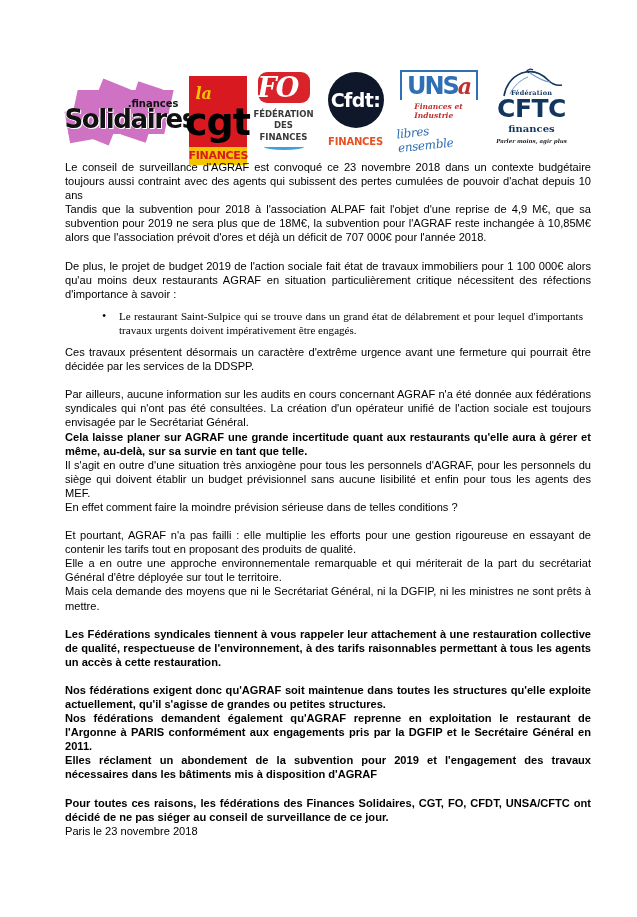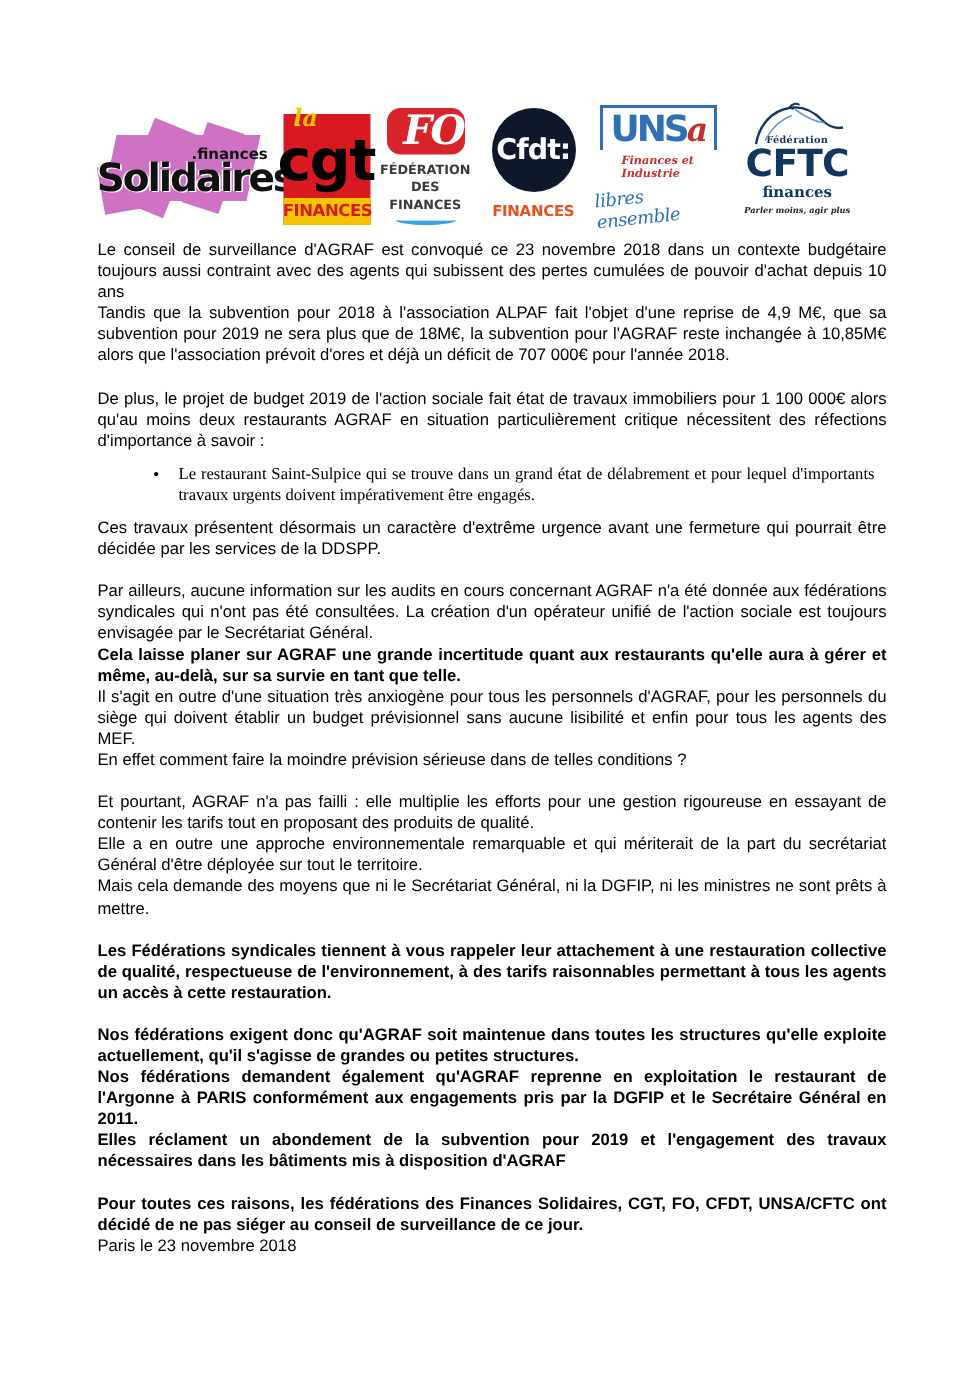--- a/index.html
+++ b/index.html
@@ -83,21 +83,21 @@
     font-weight: bold;
     font-size: 10px;
     color: #111111;
   }
 
   
   .logo-cgt {
     width: 58px;
     height: 74px;
     background: #d81920;
-    justify-content: flex-end;
+    justify-content: flex-start;
   }
   .cgt-la {
     font-family: "DejaVu Serif", serif;
     font-style: italic;
     font-weight: bold;
     font-size: 16px;
     color: #f5c400;
     align-self: flex-start;
     margin: 8px 0 -6px 7px;
   }
@@ -129,21 +129,21 @@
     height: 78px;
     justify-content: flex-start;
   }
   .fo-box {
     width: 52px;
     height: 42px;
     background: #d8232a;
     border-radius: 9px;
     display: flex;
     align-items: center;
-    justify-content: flex-end;
+    justify-content: flex-start;
     margin-top: 0px;
   }
   .fo-letters {
     font-family: "DejaVu Serif", serif;
     font-style: italic;
     font-weight: bold;
     font-size: 27px;
     color: #ffffff;
     letter-spacing: -1px;
   }

